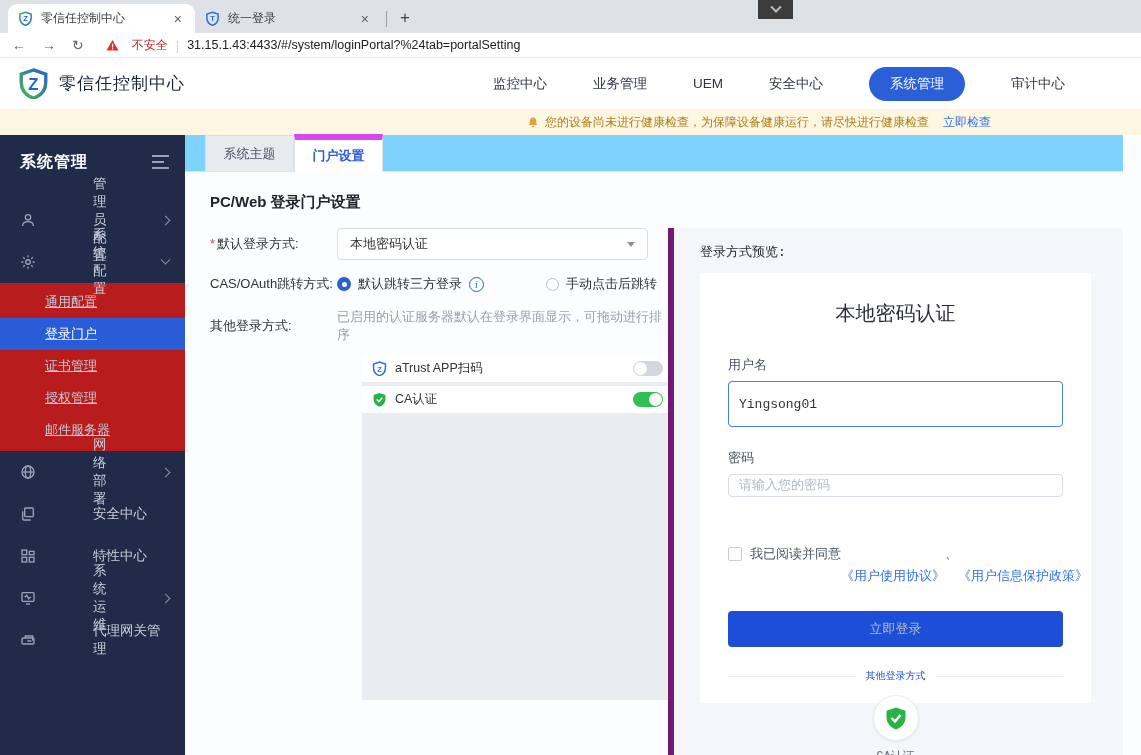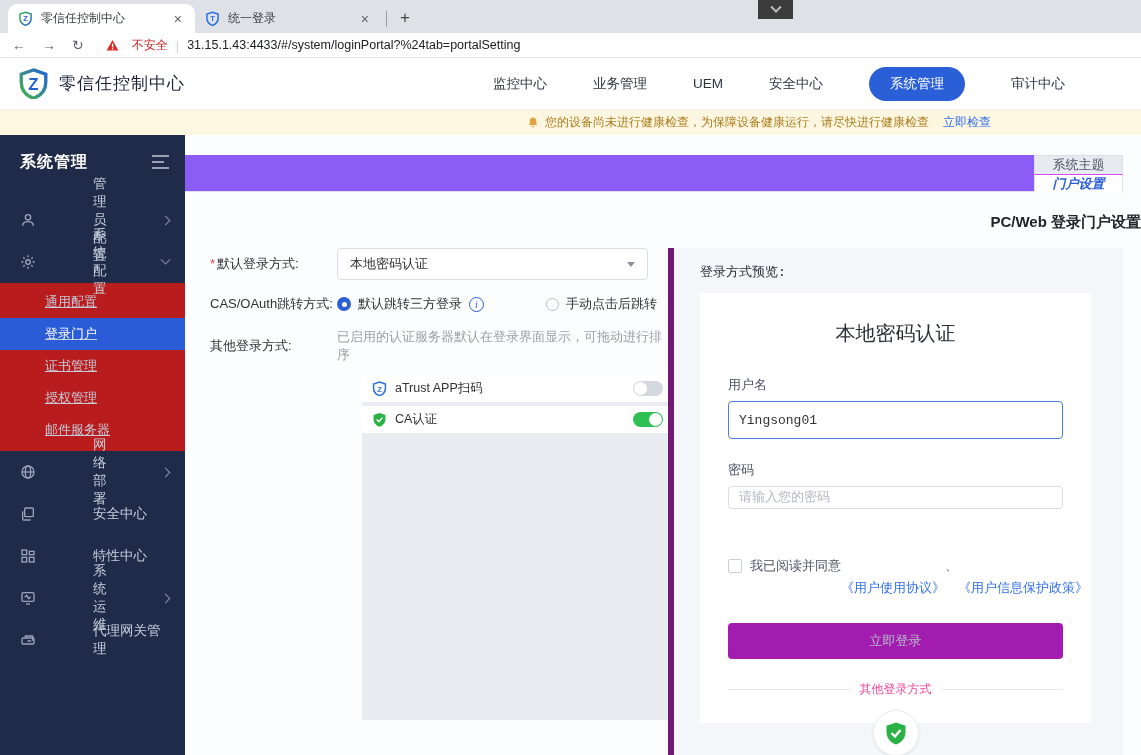--- a/index.html
+++ b/index.html
@@ -56,24 +56,24 @@
   .sb-item .lbl { flex:1; }
   .chev-r, .chev-d { width:7px; height:7px; border-right:1.6px solid #8a93a8; border-bottom:1.6px solid #8a93a8; flex:none; }
   .chev-r { transform:rotate(-45deg); }
   .chev-d { transform:rotate(45deg) translate(-2px,-2px); }
   .sb-sub { background:#b91c1c; padding:3px 0 5px;text-decoration:underline; }
   .sb-sub-item { height:32px; line-height:32px; padding-left:45px; font-size:13px; cursor:pointer; color:#c2c9d8; }
   .sb-sub-item.active { background:#2b5cd8; color:#fff; }
 
   
   .content { flex:1; background:#fcfdfe; display:flex; flex-direction:column; min-width:0; }
-  .tabstrip { margin-top:20px; margin-right:18px; height:37px; background:#8b5cf6; border-bottom:1px solid #dfe3e9; display:flex; align-items:flex-end; padding-left:20px;flex-direction:column; }
+  .tabstrip { margin-right:18px; height:37px; background:#7dd3fc; border-bottom:1px solid #dfe3e9; display:flex; align-items:flex-end; padding-left:20px; }
   .mtab { width:89px; height:36px; display:flex; align-items:center; justify-content:center; font-size:13px; color:#4a5162; background:#e7ebf0; border:1px solid #dadfe6; border-bottom:none; cursor:pointer; }
-  .mtab.active { background:#fff; color:#2b5fd8; font-weight:bold; border-top:1px solid #d946ef; border-left:1px solid #dfe3e9; border-right:1px solid #dfe3e9; margin-bottom:-1px; height:38px;font-style:italic; }
-  .page-heading { margin:21px 0 0 25px; font-size:15px; font-weight:bold; color:#20242b;text-align:right; }
+  .mtab.active { background:#fff; color:#2b5fd8; font-weight:bold; border-top:6px solid #d946ef; border-left:1px solid #dfe3e9; border-right:1px solid #dfe3e9; margin-bottom:-1px; height:38px; }
+  .page-heading { margin:21px 0 0 25px; font-size:15px; font-weight:bold; color:#20242b; }
 
   .columns { flex:1; display:flex; margin-top:16px; min-height:0; }
   .form-col { width:483px; flex:none; padding-left:25px; }
   .frow { display:flex; align-items:center; margin-bottom:15px; }
   .flabel { width:127px; flex:none; font-size:13px; color:#333; }
   .req { color:#e54545; margin-right:2px; }
   .select { width:311px; height:32px; background:#fff; border:1px solid #d9dee6; border-radius:4px; display:flex; align-items:center; justify-content:space-between; padding:0 12px; font-size:13px; color:#333; cursor:pointer; }
   .caret { width:0; height:0; border-left:4.5px solid transparent; border-right:4.5px solid transparent; border-top:5.5px solid #8a919c; }
   .radio-group { display:flex; align-items:center; font-size:13px; color:#333; }
   .rdot-on { width:14px; height:14px; border-radius:50%; background:#2b5fd8; position:relative; margin-right:7px; flex:none; }
@@ -89,31 +89,31 @@
   .switch .knob { position:absolute; top:1px; width:13px; height:13px; border-radius:50%; background:#fff; }
   .switch.on { background:#2ec052; } .switch.on .knob { right:1px; }
   .switch.off { background:#d3d7de; } .switch.off .knob { left:1px; }
 
   
   .preview-col { flex:1; border-left:6px solid #701a75; background:#f4f6f9; padding:15px 0 0 26px; margin-right:18px; min-width:0;font-family:Liberation Mono, monospace; }
   .pv-label { font-size:13px; color:#2a2e36; margin-bottom:12px; }
   .pv-card { width:391px; height:430px; background:#fff; padding:0 28px; }
   .pv-title { text-align:center; padding-top:27px; font-size:20px; color:#2a2e36; }
   .pv-flabel { font-size:13px; color:#4a5160; margin-top:29px; }
-  .pv-input { width:100%; height:38px; border:1px solid #4a7edd; border-radius:4px; margin-top:7px; padding:0 10px; font-size:13px; color:#333; font-family:inherit; outline:none; display:block; }
+  .pv-input { width:100%; height:46px; border:1px solid #4a7edd; border-radius:4px; margin-top:7px; padding:0 10px; font-size:13px; color:#333; font-family:inherit; outline:none; display:block; }
   .pv-input.plain { border:1px solid #d9dee6; height:23px; }
   .pv-input.plain::placeholder { color:#b3bac4; }
   .agree { display:flex; align-items:center; margin-top:25px; font-size:13px; white-space:nowrap; }
   .cbox { width:14px; height:14px; border:1px solid #c8ced8; border-radius:2px; background:#fff; margin-right:8px; flex:none; cursor:pointer; }
   .agree .pre { color:#4a5462; }
   .agree .lnk { color:#3370eb; cursor:pointer;margin-top:45px; }
-  .login-btn { margin-top:26px; width:100%; height:36px; background:#a21caf; border:none; border-radius:4px; color:#b6bcc6; font-size:13px; font-family:inherit; }
+  .login-btn { margin-top:26px; width:100%; height:36px; background:#1d4ed8; border:none; border-radius:4px; color:#b6bcc6; font-size:13px; font-family:inherit; }
   .pv-div { display:flex; align-items:center; margin-top:22px; }
   .pv-div i { flex:1; height:1px; background:#e5e8ec; }
-  .pv-div span { font-size:12px; color:#ec4899; padding:0 10px; }
+  .pv-div span { font-size:10px; color:#1d4ed8; padding:0 10px; }
   .method { margin-top:12px; display:flex; flex-direction:column; align-items:center; }
   .method-circle { width:46px; height:46px; border-radius:50%; background:#fff; border:1px solid #ececec; box-shadow:0 1px 3px rgba(0,0,0,.08); display:flex; align-items:center; justify-content:center; cursor:pointer; }
   .method-name { font-size:12px; color:#6a727c; margin-top:7px; }
 </style>
 </head>
 <body>
 
 <div class="screen">
 
   <div class="tabbar">

